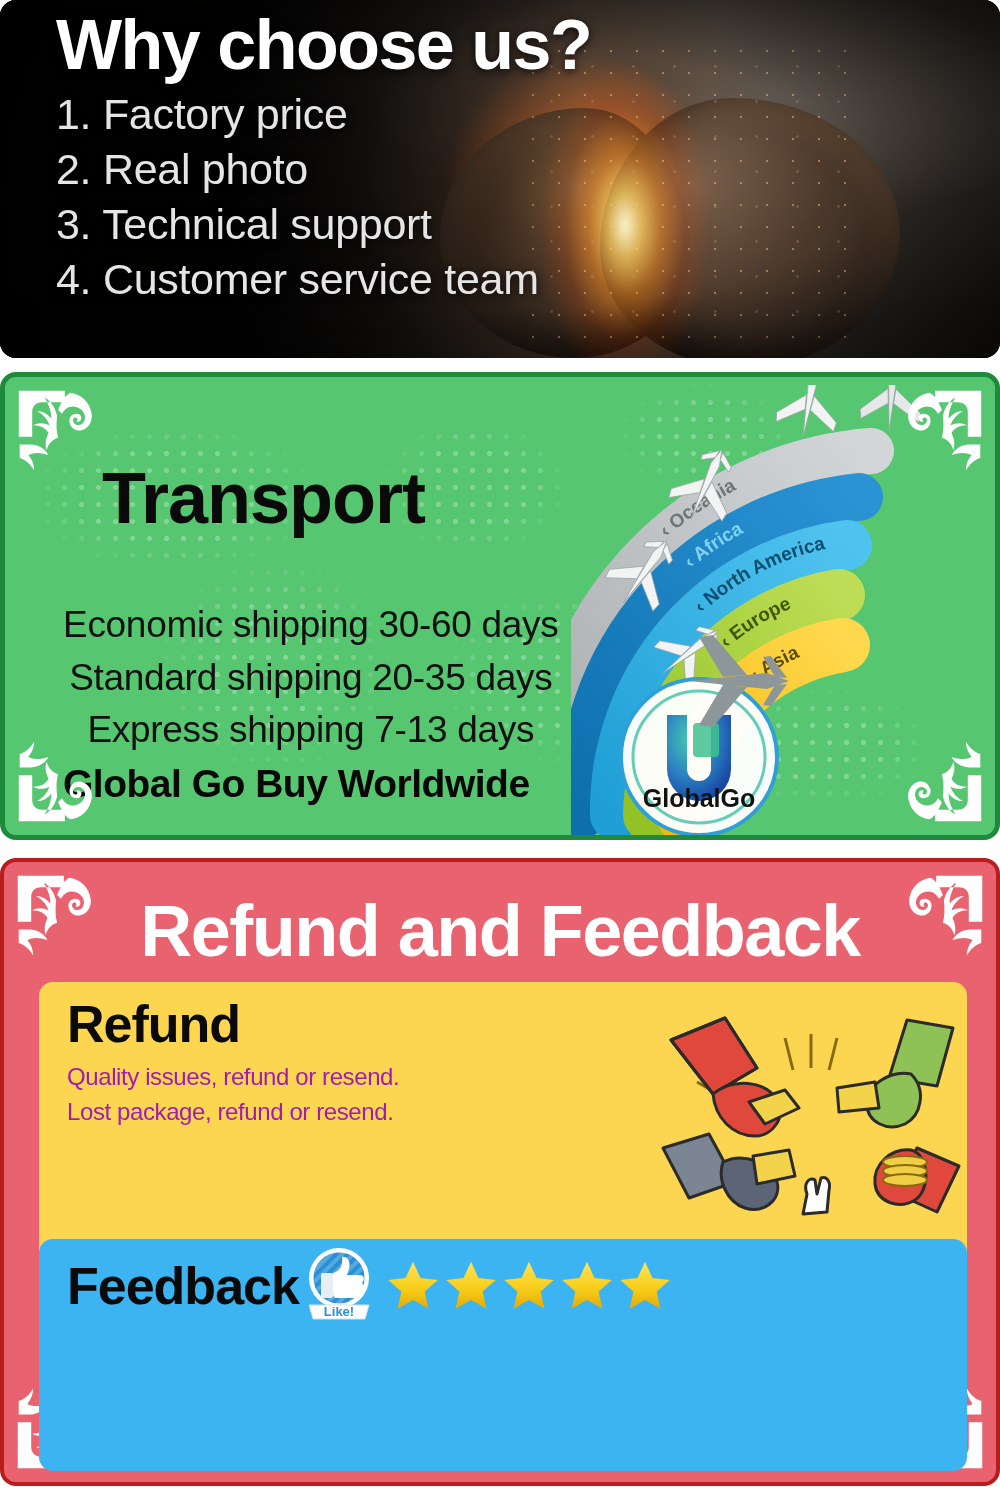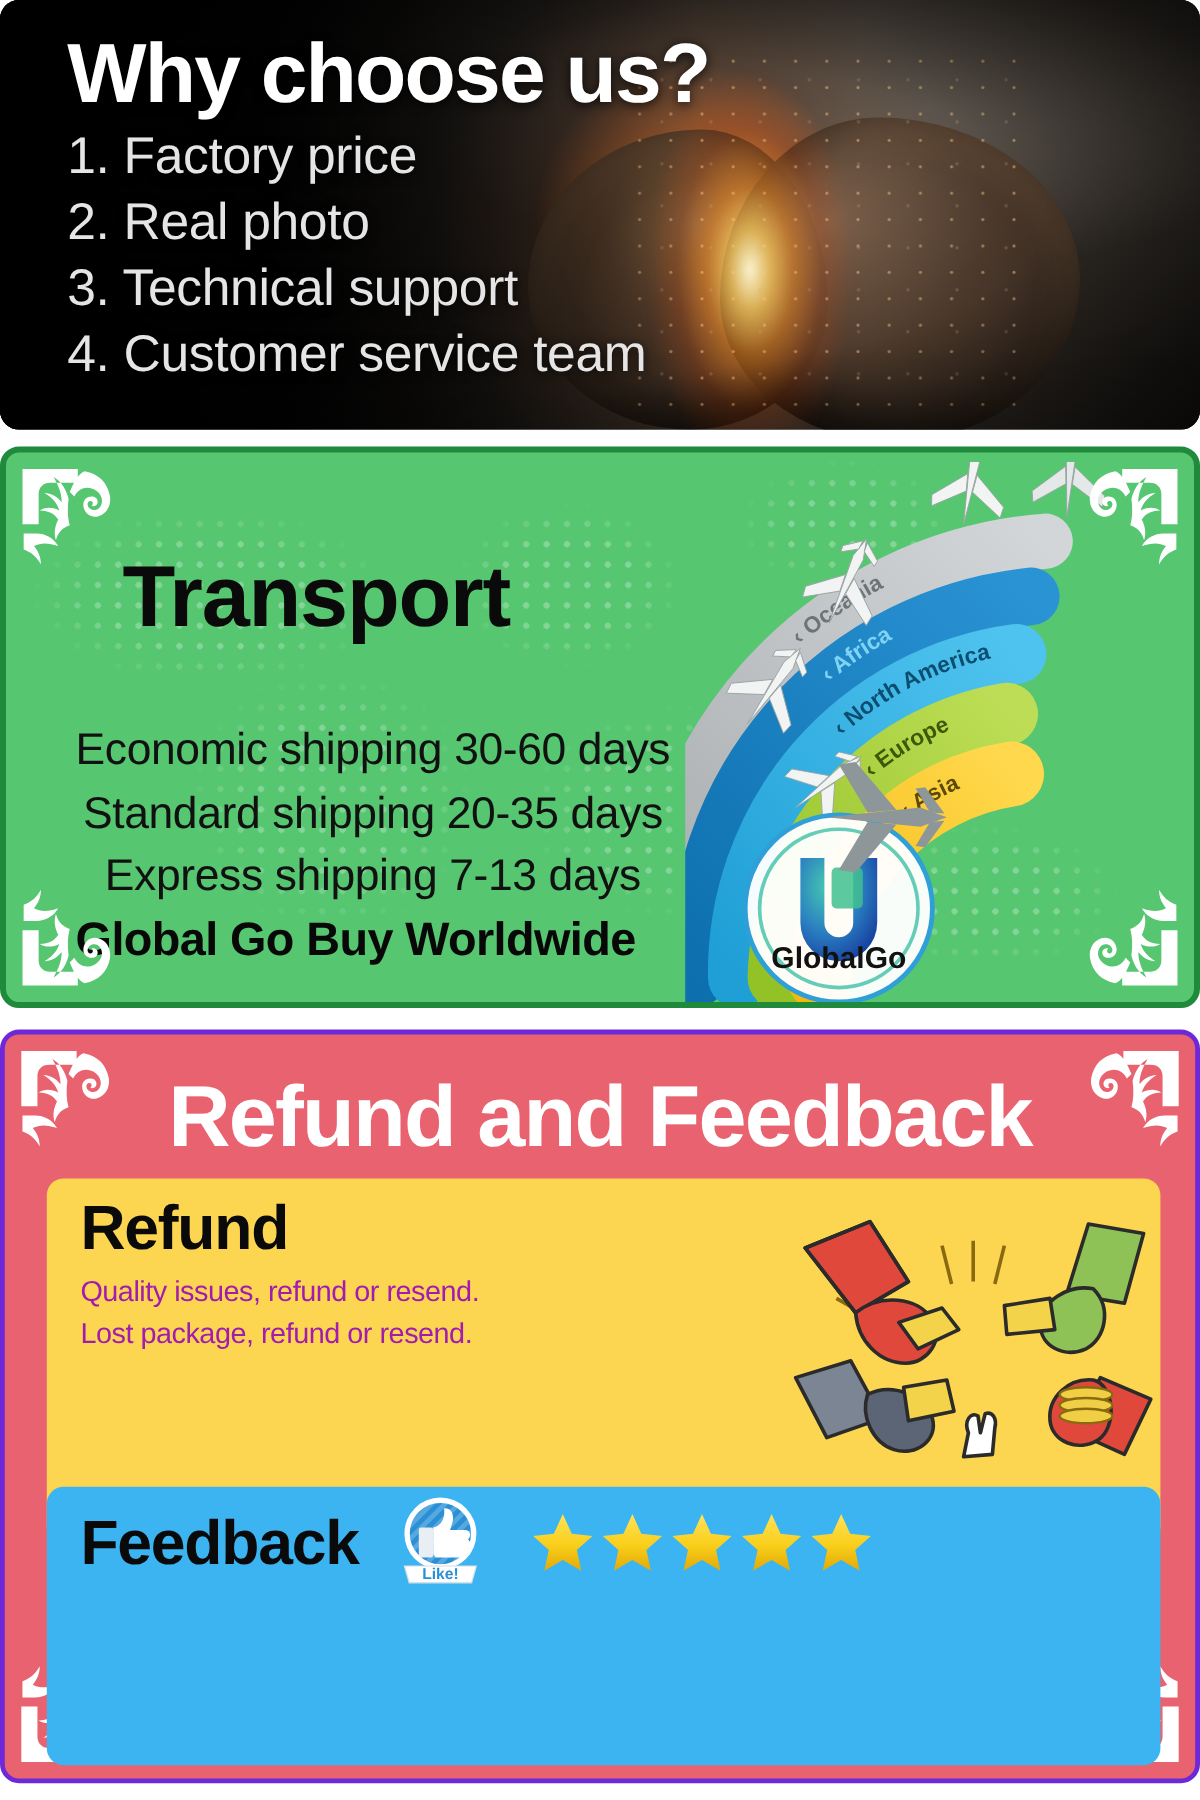--- a/index.html
+++ b/index.html
@@ -55,21 +55,21 @@
     background-size:26px 22px, 41px 35px;
     background-position:0 0, 11px 9px;
     opacity:.55;
   }
   .hero-vig{
     position:absolute; inset:0;
     background:
       linear-gradient(90deg, rgba(0,0,0,.96) 0%, rgba(0,0,0,.90) 22%, rgba(0,0,0,.40) 40%, rgba(0,0,0,0) 58%),
       radial-gradient(ellipse at 50% 50%, rgba(0,0,0,0) 52%, rgba(0,0,0,.55) 100%);
   }
-  .hero-text{ position:absolute; left:0; top:16px; width:100%; height:100%; padding:10px 0 4px 56px; }
+  .hero-text{ position:absolute; left:0; top:0; width:100%; height:100%; padding:10px 0 4px 56px; }
   .hero-title{
     color:#fff; font-size:70px; font-weight:bold; line-height:1.02;
     letter-spacing:-1.5px; text-shadow:0 2px 10px rgba(0,0,0,.85);
   }
   .hero-list{ list-style:none; margin-top:6px; }
   .hero-list li{
     color:#e5e5e5; font-size:43px; font-weight:normal; line-height:1.28;
     letter-spacing:-.3px; text-shadow:0 2px 9px rgba(0,0,0,.9);
     white-space:nowrap;
   }
@@ -118,38 +118,38 @@
   }
   .t-slogan{
     position:absolute; left:58px; top:385px;
     font-size:39px; font-weight:bold; color:#080808; letter-spacing:-.5px; white-space:nowrap;
   }
   .arcs{ position:absolute; right:-6px; top:8px; width:430px; height:460px; }
 
   
   .rf{
     left:0; top:858px; width:1000px; height:628px;
-    background:#e8636f; border:4px solid #6d28d9;
+    background:#e8636f; border:4px solid #b91c1c;
   }
   .rf-title{
     position:absolute; left:0; top:28px; width:100%; text-align:center;
     font-size:72px; font-weight:bold; color:#ffffff; letter-spacing:-1.5px;
   }
   .card{ position:absolute; border-radius:14px; overflow:hidden; }
   .refund-card{ left:35px; top:120px; width:928px; height:304px; background:#fcd551; }
   .fb-card{ left:35px; top:377px; width:928px; height:232px; background:#3cb4f2; }
   .r-head{
     position:absolute; left:28px; top:12px;
     font-size:52px; font-weight:bold; color:#0a0a0a; letter-spacing:-1px;
   }
   .r-lines{ position:absolute; left:28px; top:78px; }
   .r-lines div{ font-size:24px; color:#a21caf; line-height:1.44; letter-spacing:-.4px; white-space:nowrap; }
   .hands{ position:absolute; right:6px; top:34px; width:300px; height:205px; }
 
-  .fb-headrow{ position:absolute; left:28px; top:6px; display:flex; align-items:center; gap:32px; }
+  .fb-headrow{ position:absolute; left:28px; top:6px; display:flex; align-items:center; gap:4px; }
   .fb-head{ font-size:52px; font-weight:bold; color:#0a0a0a; letter-spacing:-1px; }
   .like-badge{ width:72px; height:82px; flex:0 0 auto; }
   .stars{ display:flex; gap:2px; margin-left:6px; }
   .stars svg{ width:56px; height:56px; display:block; }
   .fb-lines{ position:absolute; left:28px; top:88px; }
   .fb-lines div{ font-size:36px; color:#0a0a0a; line-height:1.42; letter-spacing:-.4px; white-space:nowrap; }
 </style>
 </head>
 <body>
 

